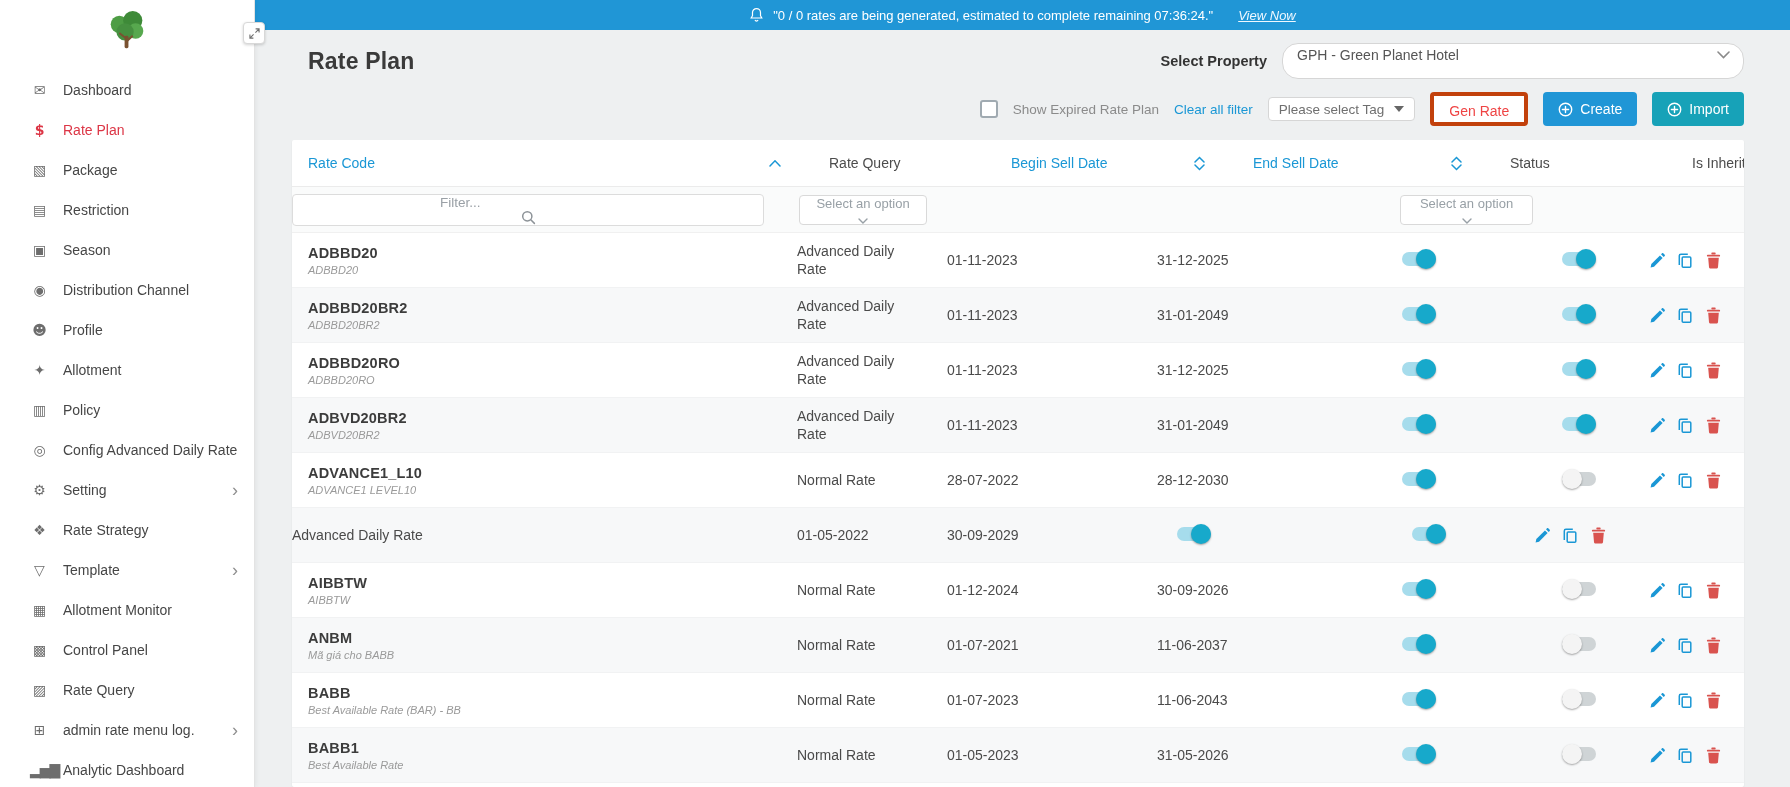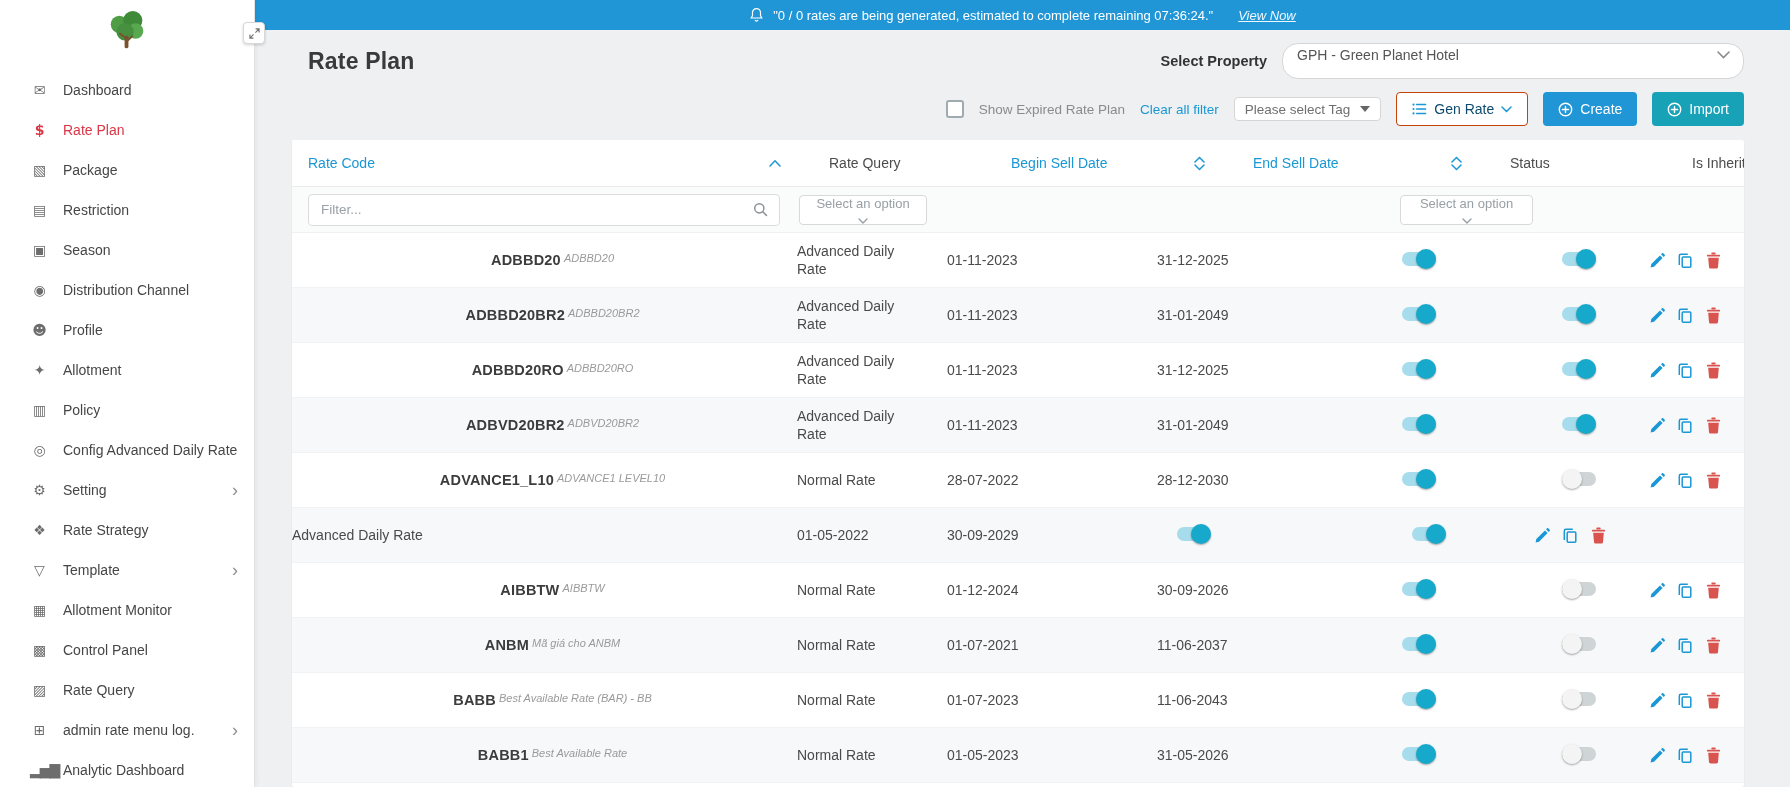--- a/index.html
+++ b/index.html
@@ -33,45 +33,45 @@
   .prop-group { margin-left: auto; display: flex; align-items: center; gap: 15px; }
   .prop-label { font-size: 14.5px; font-weight: 700; color: #333; }
   .prop-select { width: 462px; height: 36px; background: #fff; border: 1px solid #d6d6d6; border-radius: 16px; display: flex; align-items: center; justify-content: space-between; padding: 0 13px 12px 14px; font-size: 14px; color: #555; cursor: pointer; }
 
   .toolbar { margin-top: 13px; margin-bottom: 14px; display: flex; align-items: center; justify-content: flex-end; gap: 15px; }
   .checkbox { width: 18px; height: 18px; border: 2px solid #a0aab1; border-radius: 3px; background: #fff; cursor: pointer; }
   .muted-label { font-size: 13.5px; color: #8b8b8b; }
   .link { font-size: 13.5px; color: #1a97d5; cursor: pointer; }
   .tag-select { min-width: 132px; height: 24px; background: #fff; border: 1px solid #d6d6d6; border-radius: 4px; display: flex; align-items: center; justify-content: space-between; gap: 10px; padding: 0 10px; font-size: 13.5px; color: #6f6f6f; cursor: pointer; }
   .btn { height: 34px; border: none; border-radius: 4px; display: inline-flex; align-items: center; gap: 7px; padding: 0 15px; font-size: 14px; font-family: inherit; cursor: pointer; }
-  .btn-outline { background: #fff; border: 1px solid #c2410c; color: #0c4a6e; }
+  .btn-outline { background: #fff; border: 4px solid #c2410c; color: #ef4444; flex-direction: column; }
   .btn-primary { background: #2096d6; color: #fff; }
   .btn-teal { background: #17a2b8; color: #fff; }
 
   
   .card { flex: 1; background: #fff; border-radius: 2px; box-shadow: 0 1px 2px rgba(0,0,0,.07); overflow: hidden; min-height: 0; }
   .grid-row { display: grid; grid-template-columns: 505px 150px 210px 225px 150px 115px 97px; align-items: center; }
 
   .thead { height: 47px; border-bottom: 1px solid #ebebeb; gap: 32px; }
   .th { font-size: 14px; color: #4c4c4c; }
   .th.blue { color: #1a97d5; }
   .th-flex { display: flex; align-items: center; justify-content: space-between; padding-right: 16px; }
   .th:first-child { padding-left: 16px; }
 
   .filter-row { height: 46px; background: #fafbfb; border-bottom: 1px solid #f0f0f0; }
-  .search-box { margin-left: 16px; width: 472px; height: 32px; background: #fff; border: 1px solid #dcdcdc; border-radius: 4px; display: flex; align-items: center; padding: 0 11px 0 12px; }
+  .search-box { width: 472px; height: 32px; background: #fff; border: 1px solid #dcdcdc; border-radius: 4px; display: flex; align-items: center; padding: 0 11px 0 12px; flex-direction: column; }
   .search-box input { flex: 1; border: none; outline: none; font-size: 13.5px; color: #555; background: transparent; font-family: inherit; }
   .search-box input::placeholder { color: #9aa0a6; }
   .mini-select { height: 30px; background: #fff; border: 1px solid #d9d9d9; border-radius: 4px; display: flex; align-items: center; justify-content: space-between; padding: 0 9px; font-size: 13px; color: #98a0a6; cursor: pointer; flex-direction: column; }
   .mini-select.rate-type { width: 128px; margin-left: 2px; }
   .mini-select.status { width: 133px; margin-left: 18px; }
 
   .tr { height: 55px; border-bottom: 1px solid #f1f2f3; background: #fff; font-size: 14px; color: #4a4a4a; }
   .tr.alt { background: #f7f8f9; }
-  .code-cell { padding-left: 16px; display: flex; flex-direction: row; gap: 3px; justify-content: center; }
+  .code-cell { padding-left: 16px; display: flex; flex-direction: column; gap: 3px; justify-content: space-between; }
   .code { font-weight: 700; font-size: 14.5px; color: #3c3c3c; letter-spacing: .2px; }
   .sub { font-style: italic; font-size: 11px; color: #9a9a9a; }
   .type-cell { padding-right: 26px; line-height: 1.3; }
   .status-cell { padding-left: 20px; }
   .inherit-cell { padding-left: 30px; }
   .action-cell { display: flex; align-items: center; gap: 8px; }
   .icon-btn { width: 20px; height: 22px; display: flex; align-items: center; justify-content: center; cursor: pointer; }
 
   
   .toggle { position: relative; display: inline-block; width: 34px; height: 14px; border-radius: 7px; background: #cfd4d6; cursor: pointer; }
@@ -588,21 +588,21 @@
           <rect x="0.8" y="2.6" width="12.4" height="1.7" rx="0.8" fill="#d9534f"></rect>
           <path d="M2 5.4h10l-.75 8.6c-.07.9-.8 1.5-1.7 1.5H4.45c-.9 0-1.63-.6-1.7-1.5z" fill="#d9534f"></path>
         </svg>
       </span>
     </div>
   </div>
 
   <div class="grid-row tr alt">
     <div class="code-cell">
       <span class="code">ANBM</span>
-      <span class="sub">Mã giá cho ANBM</span>
+      <span class="sub">Mã giá cho BABB</span>
     </div>
     <div class="type-cell">Normal Rate</div>
     <div class="begin-cell">01-07-2021</div>
     <div class="end-cell">11-06-2037</div>
     <div class="status-cell">
       <span class="toggle on"><span class="knob"></span></span>
     </div>
     <div class="inherit-cell">
       <span class="toggle"><span class="knob"></span></span>
     </div>

